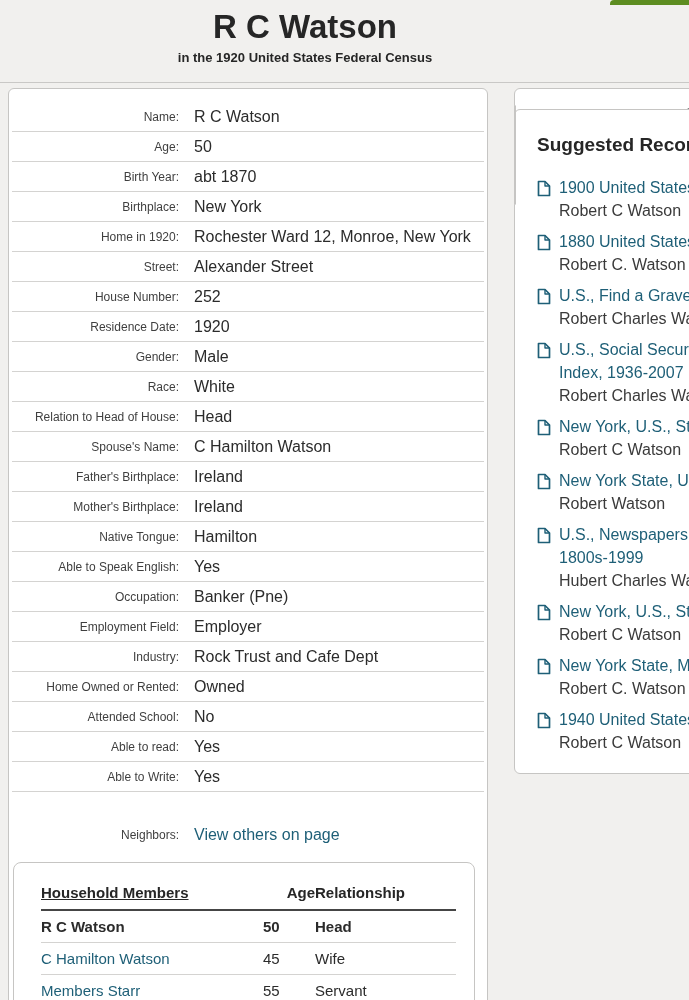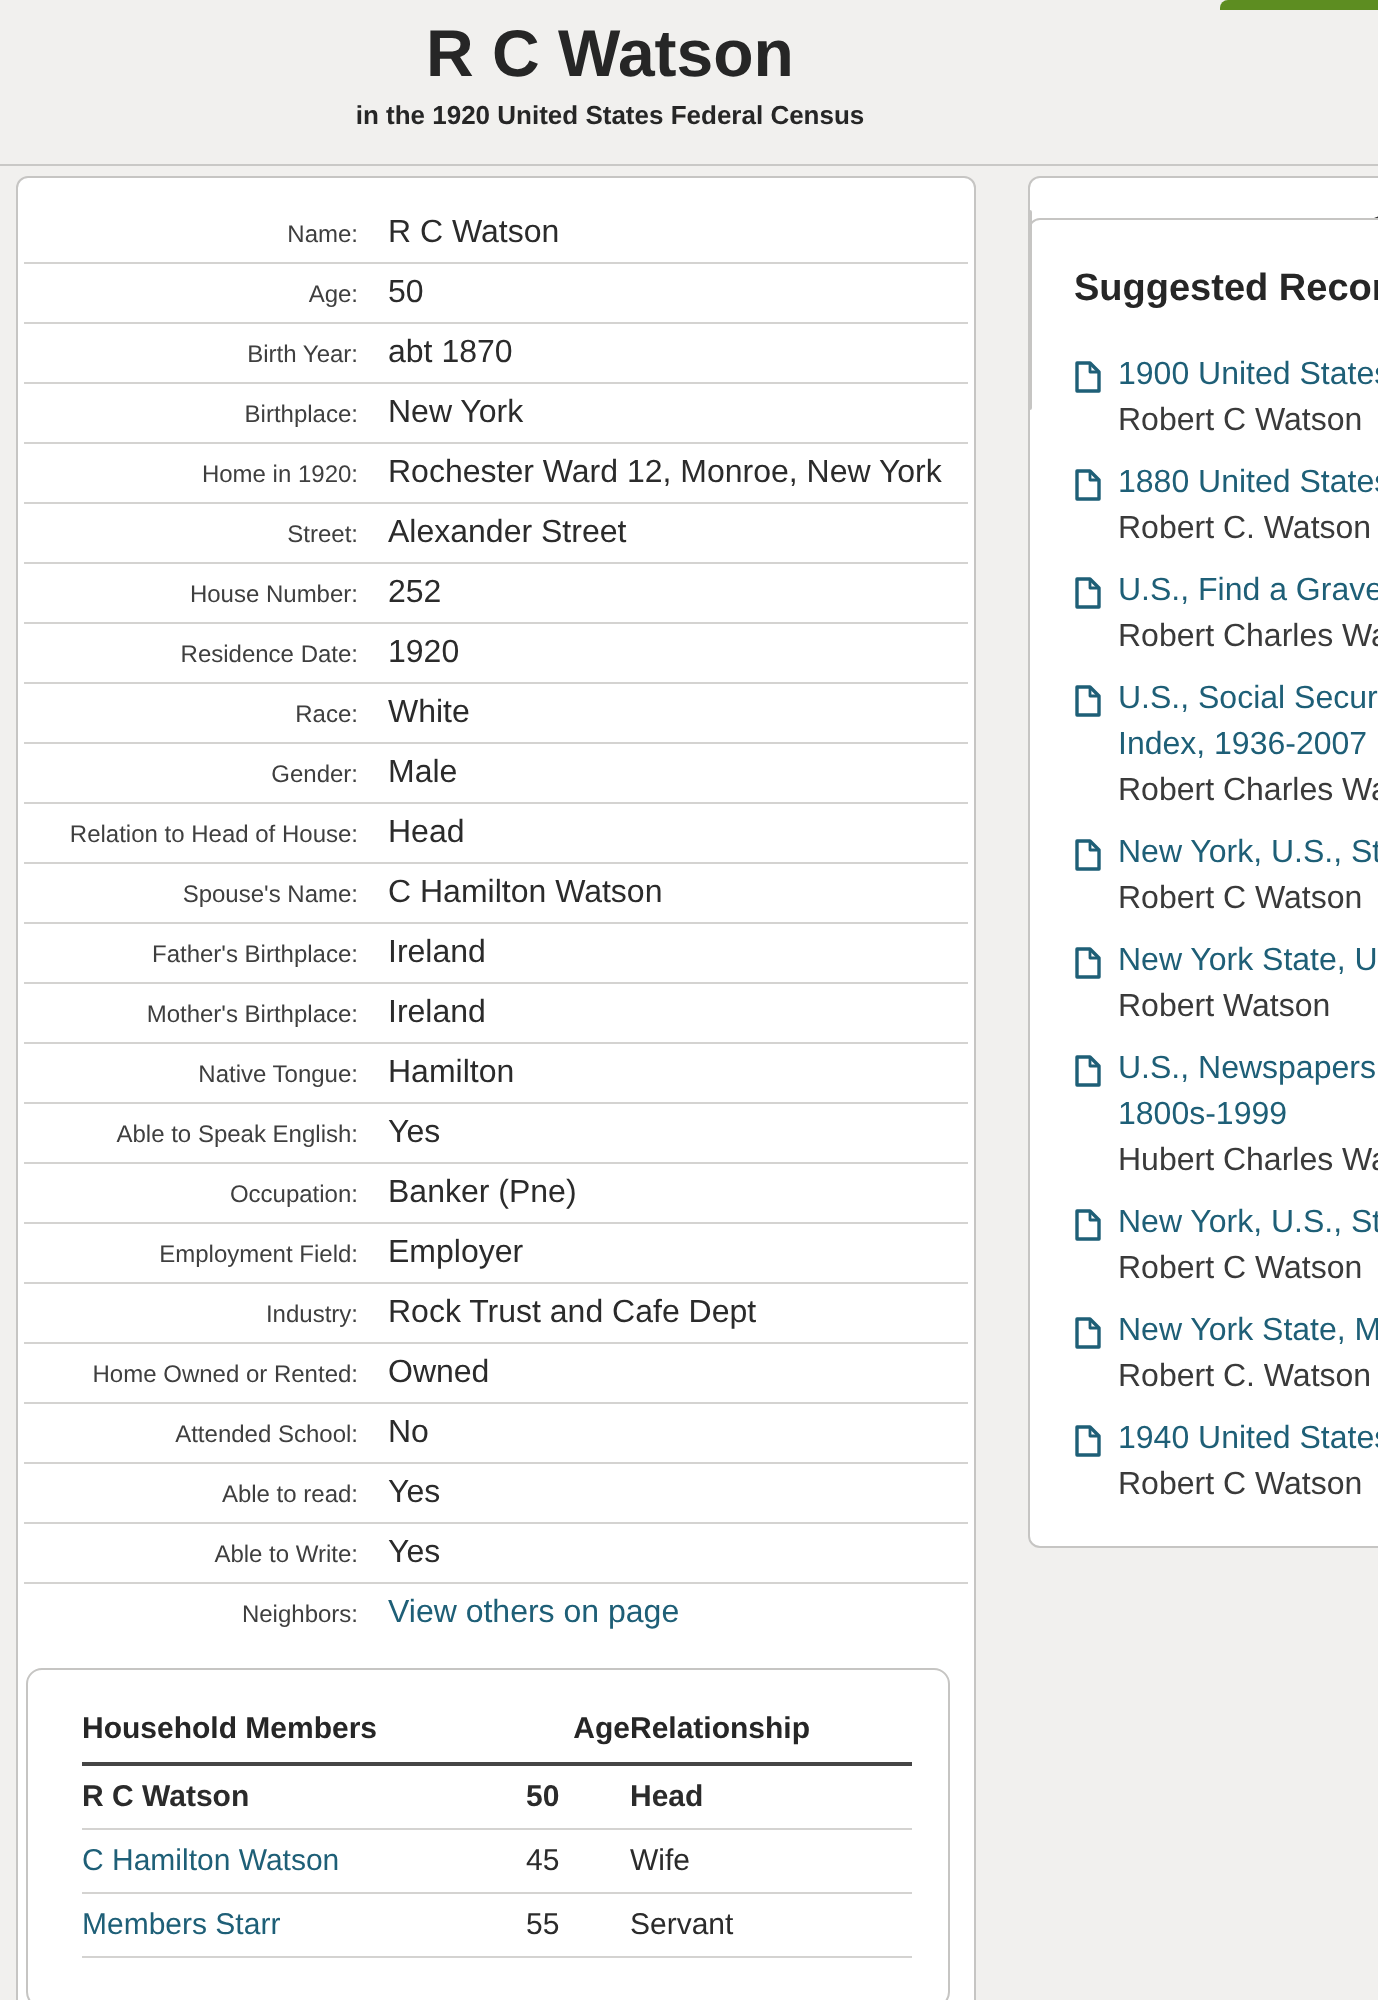--- a/index.html
+++ b/index.html
@@ -12,30 +12,30 @@
   
   .header{position:relative;padding-top:9px;height:73px;border-bottom:1px solid #c9c8c6;}
   .header-text{width:610px;text-align:center;}
   .page-title{font-size:33px;font-weight:700;color:#262626;line-height:36px;margin:0;}
   .page-subtitle{font-size:13px;font-weight:700;color:#262626;line-height:22px;margin-top:2px;}
   .save-sliver{position:absolute;top:0;left:610px;width:120px;height:5px;background:#5d8d21;border-radius:4px 4px 0 0;}
   
   .panel{position:absolute;background:#fff;border:1px solid #c6c5c3;border-radius:6px;box-sizing:border-box;}
   .record-panel{left:8px;top:88px;width:480px;height:1060px;padding-top:13px;}
   .frow{display:flex;align-items:center;box-sizing:border-box;height:30px;margin:0 3px;border-bottom:1px solid #d4d3d1;}
-  .frow:last-of-type{border-bottom:none;}
+  .frow:last-of-type{border-bottom:none;margin-top:28px;}
   .flabel{width:167px;text-align:right;font-size:12px;color:#3f3f3f;flex:none;white-space:nowrap;}
   .fvalue{padding-left:15px;font-size:16px;color:#2b2b2b;white-space:nowrap;}
   .fvalue.link{color:#1e5f77;cursor:pointer;}
   
   .household-box{margin:12px 12px 24px 4px;border:1px solid #c6c5c3;border-radius:8px;padding:21px 18px 24px 27px;}
   table.household{width:100%;border-collapse:collapse;font-size:15px;}
   table.household th{text-align:left;font-weight:700;color:#262626;padding:0 0 8px 0;border-bottom:2px solid #454545;font-size:15px;}
   table.household td{padding:6px 0;border-bottom:1px solid #d4d3d1;color:#2b2b2b;line-height:19px;}
-  table.household .col-name{width:222px;}
+  table.household .col-name{width:222px;text-decoration:underline;}
   table.household .col-age{width:52px;text-align:right;}
   tr.bold td{font-weight:700;}
   td .member-link{color:#1e5f77;cursor:pointer;text-decoration:none;}
   
   .sidebar{position:absolute;left:514px;top:88px;width:332px;}
   .partner-card{height:184px;overflow:hidden;}
   .na-logo{display:block;margin:7px auto 2px auto;}
   .na-wordmark{text-align:center;font-family:"Liberation Serif", serif;font-size:12px;letter-spacing:2.5px;line-height:13.5px;color:#2b2b2b;white-space:nowrap;}
   .partner-lines{margin:9px 0 0 14px;font-size:15px;line-height:21.5px;color:#2b2b2b;}
   .partner-lines div{white-space:nowrap;}
@@ -96,27 +96,27 @@
     <div class="flabel">House Number:</div>
     <div class="fvalue">252</div>
   </div>
 
   <div class="frow">
     <div class="flabel">Residence Date:</div>
     <div class="fvalue">1920</div>
   </div>
 
   <div class="frow">
+    <div class="flabel">Gender:</div>
+    <div class="fvalue">Male</div>
+  </div>
+
+  <div class="frow">
     <div class="flabel">Race:</div>
     <div class="fvalue">White</div>
-  </div>
-
-  <div class="frow">
-    <div class="flabel">Gender:</div>
-    <div class="fvalue">Male</div>
   </div>
 
   <div class="frow">
     <div class="flabel">Relation to Head of House:</div>
     <div class="fvalue">Head</div>
   </div>
 
 
   <div class="frow">
     <div class="flabel">Spouse's Name:</div>

